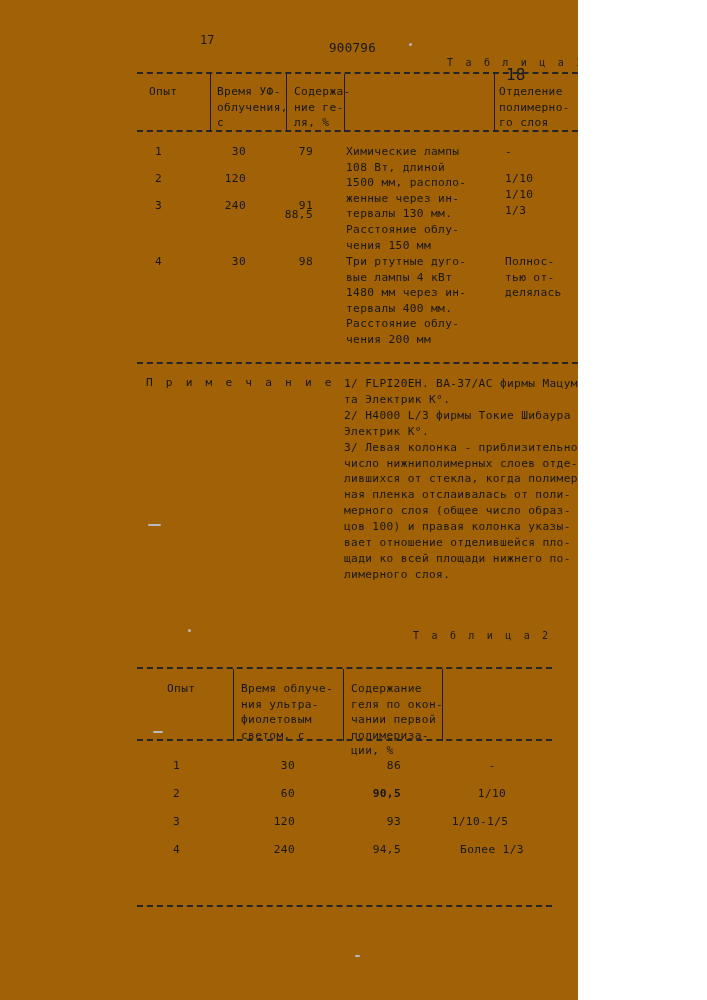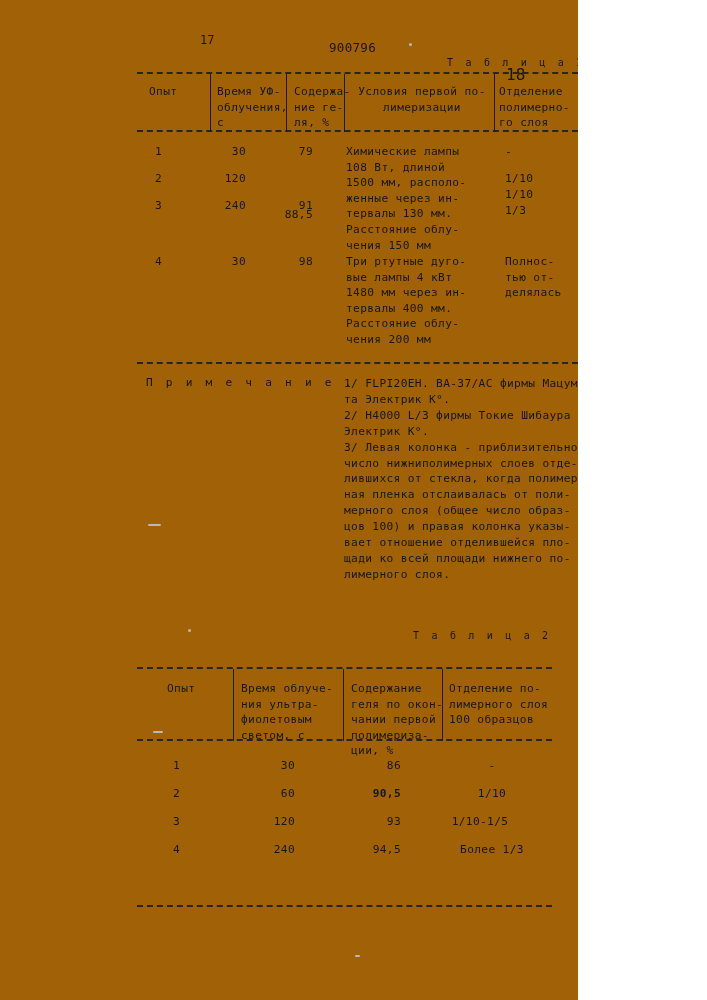--- a/index.html
+++ b/index.html
@@ -185,22 +185,20 @@
       <div class="vline" style="left:149px; top:0;  height:58px;"></div>
       <div class="vline" style="left:207px; top:0;  height:58px;"></div>
       <div class="vline" style="left:357px; top:0;  height:58px;"></div>
       <div class="cell" id="t1-h-opyt">Опыт</div>
       <div class="cell" id="t1-h-time">Время УФ-
 облучения,
        с</div>
       <div class="cell" id="t1-h-gel">Содержа-
 ние ге-
 ля, %</div>
-      <div class="cell" id="t1-h-cond">Условия первой по-
-лимеризации</div>
       <div class="cell" id="t1-h-sep">Отделение
 полимерно-
 го слоя</div>
     </div>
 
     <div class="body" style="height:232px;">
       <div class="cell" id="t1-n1">1</div>
       <div class="cell" id="t1-n2">2</div>
       <div class="cell" id="t1-n3">3</div>
       <div class="cell" id="t1-n4">4</div>
@@ -266,23 +264,20 @@
       <div class="cell" id="t2-h-opyt">Опыт</div>
       <div class="cell" id="t2-h-time">Время облуче-
 ния ультра-
 фиолетовым
 светом, с</div>
       <div class="cell" id="t2-h-gel">Содержание
 геля по окон-
 чании первой
 полимериза-
 ции, %</div>
-      <div class="cell" id="t2-h-sep">Отделение по-
-лимерного слоя
-100 образцов</div>
     </div>
 
     <div class="body" style="height:166px;">
       <div class="cell" id="t2-r1n">1</div>
       <div class="cell" id="t2-r2n">2</div>
       <div class="cell" id="t2-r3n">3</div>
       <div class="cell" id="t2-r4n">4</div>
 
       <div class="cell" id="t2-r1t">30</div>
       <div class="cell" id="t2-r2t">60</div>

